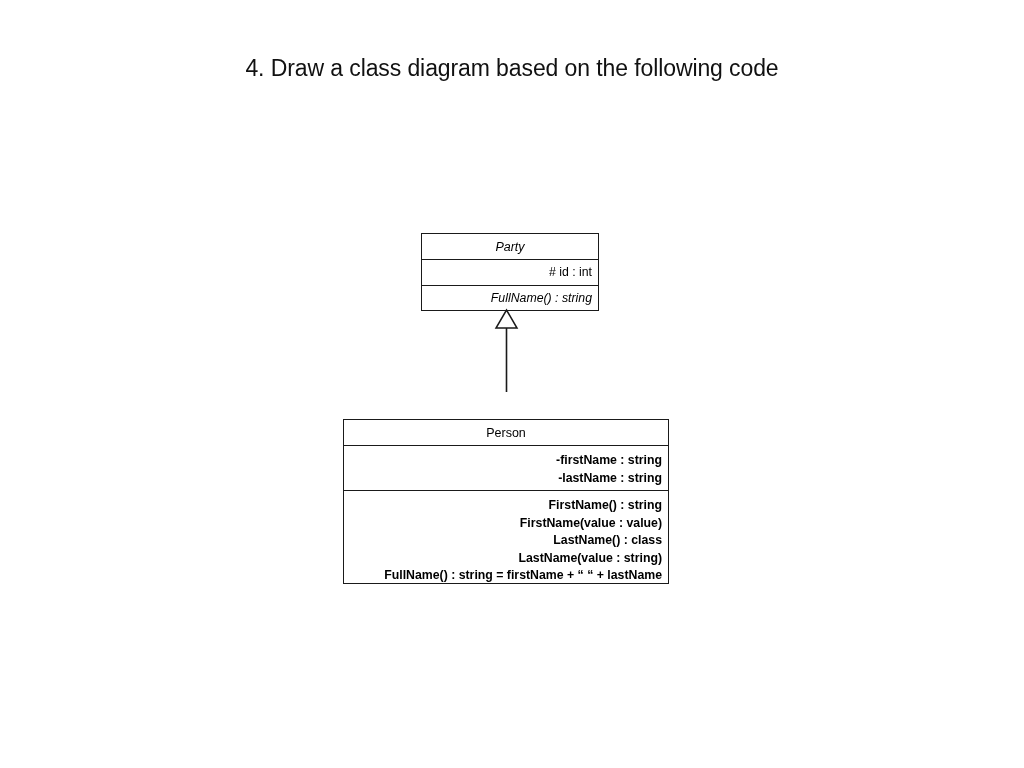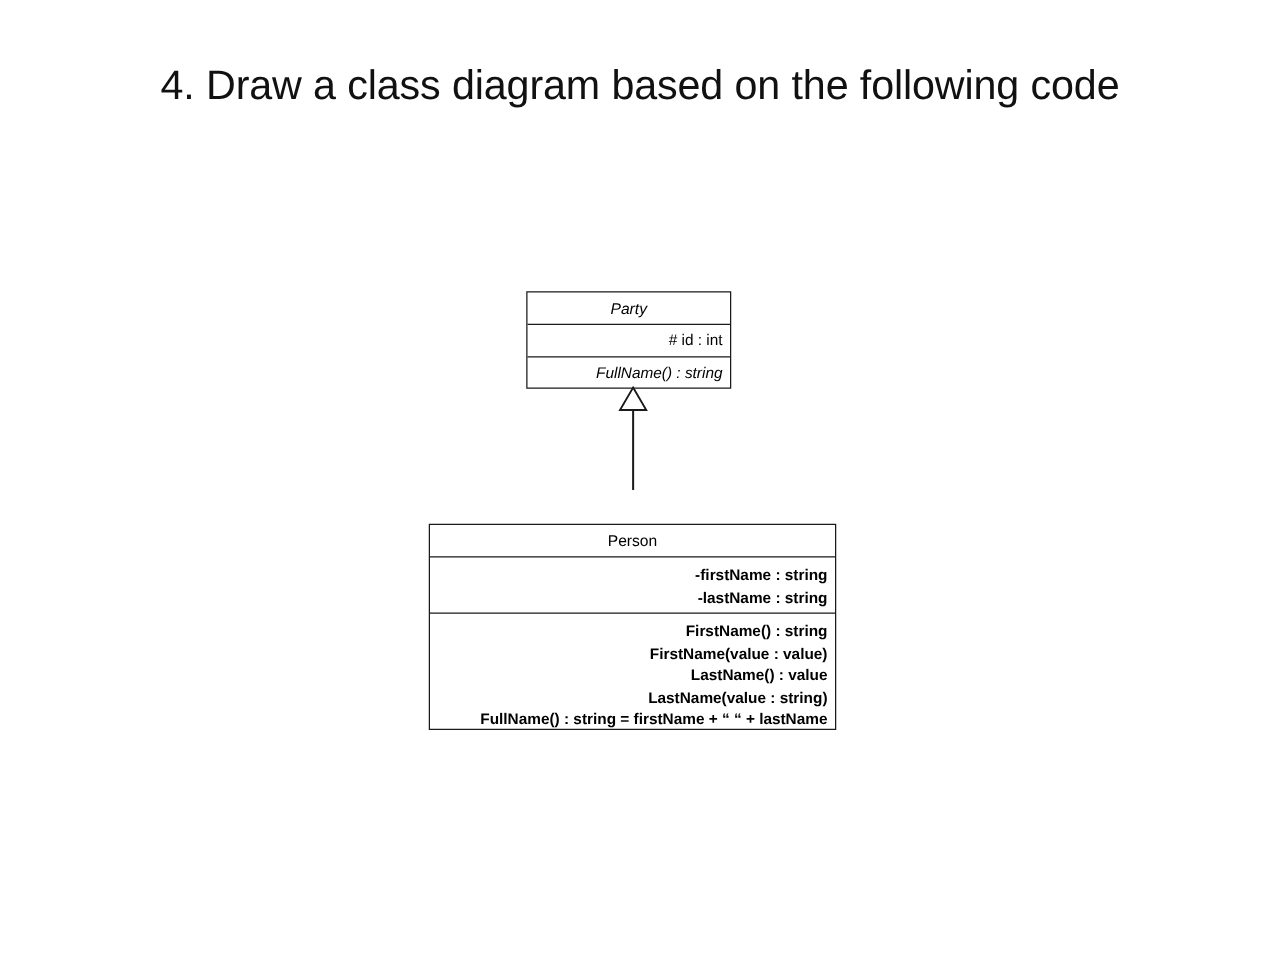--- a/index.html
+++ b/index.html
@@ -24,21 +24,21 @@
     height: 768px;
   }
 
   
   .slide-title {
     position: absolute;
     left: 0;
     top: 48px;
     width: 1024px;
     text-align: center;
-    font-size: 33px;
+    font-size: 23px;
     font-weight: 400;
     line-height: 40px;
     letter-spacing: -0.1px;
     color: #111111;
     white-space: nowrap;
   }
 
   
   .uml-class {
     position: absolute;
@@ -73,21 +73,21 @@
     white-space: nowrap;
   }
   .uml-member.abstract {
     font-style: italic;
   }
 
   
   #party-class {
     left: 421px;
     top: 233px;
-    width: 164px;
+    width: 178px;
     height: 78px;
   }
   #party-class .c-name   { height: 26px; }
   #party-class .c-attrs  { height: 26px; }
   #party-class .c-ops    { height: 26px; }
   #party-class .uml-members { padding: 4px 6px 4px 8px; }
 
   
   #person-class {
     left: 343px;
@@ -154,20 +154,20 @@
       <div class="uml-members">
         <div class="uml-member">-firstName : string</div>
         <div class="uml-member">-lastName : string</div>
       </div>
     </div>
 
     <div class="uml-compartment c-ops last">
       <div class="uml-members">
         <div class="uml-member">FirstName() : string</div>
         <div class="uml-member">FirstName(value : value)</div>
-        <div class="uml-member">LastName() : value</div>
+        <div class="uml-member">LastName() : class</div>
         <div class="uml-member">LastName(value : string)</div>
         <div class="uml-member">FullName() : string = firstName + “ “ + lastName</div>
       </div>
     </div>
   </div>
 
 </div>
 
 </body></html>

